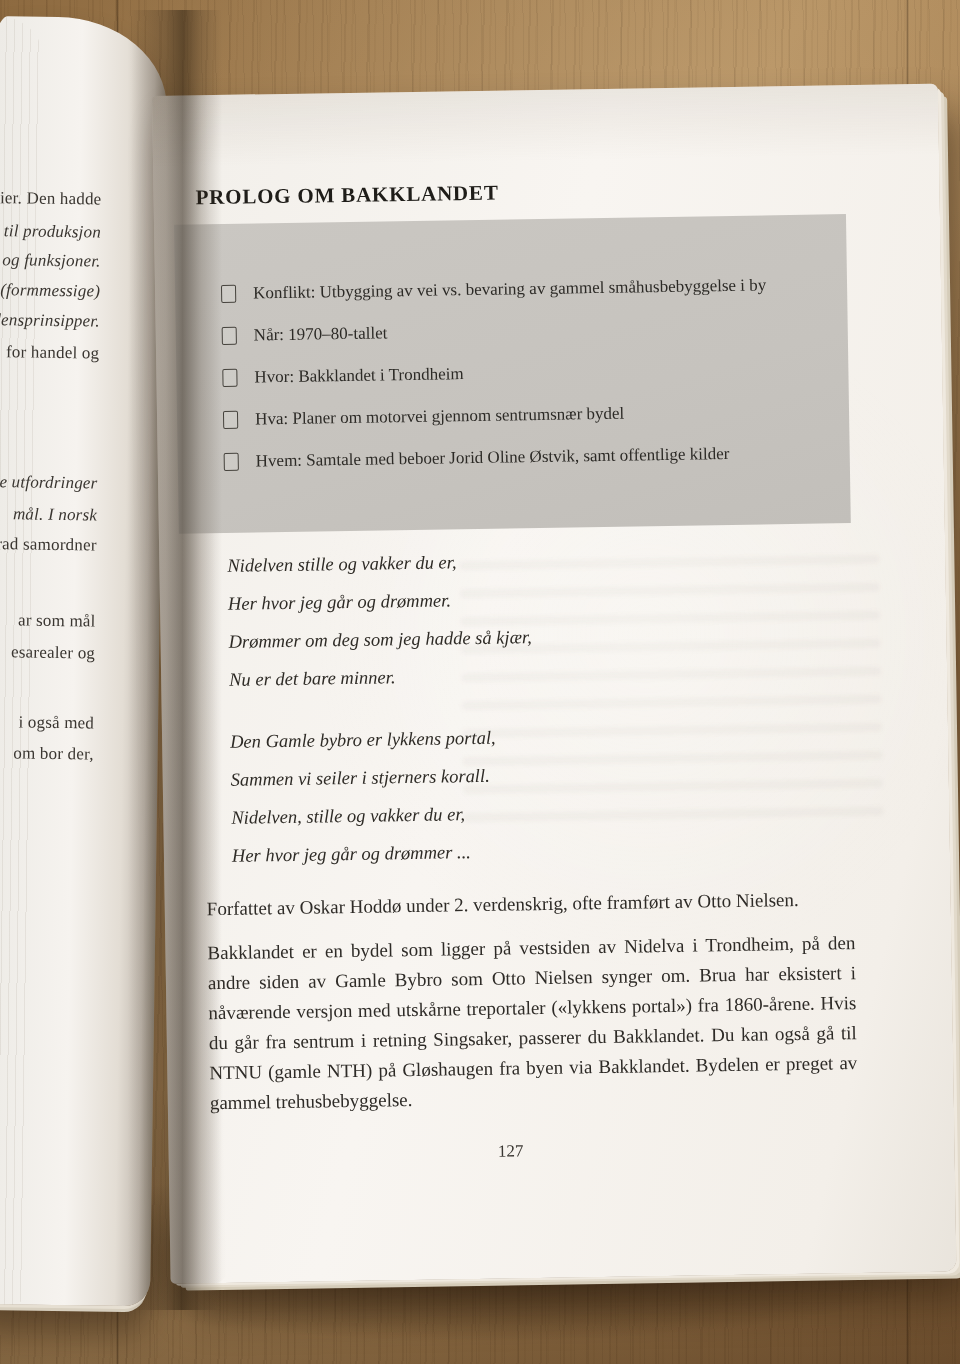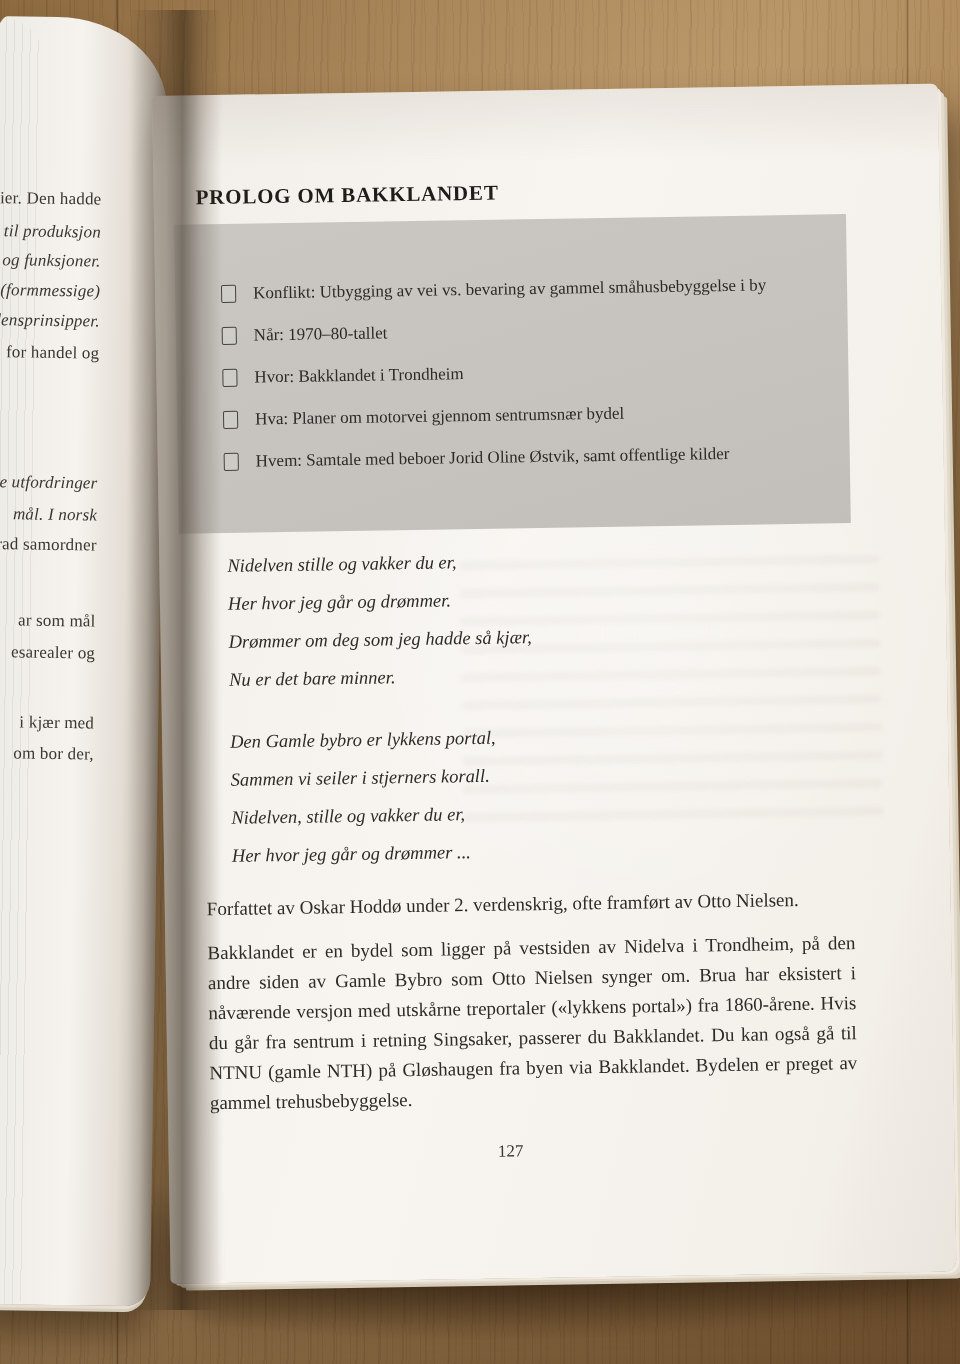--- a/index.html
+++ b/index.html
@@ -92,21 +92,21 @@
     <span class="frag it" style="top:205px">til produksjon</span>
     <span class="frag it" style="top:234px">og funksjoner.</span>
     <span class="frag it" style="top:264px">(formmessige)</span>
     <span class="frag it" style="top:294px">densprinsipper.</span>
     <span class="frag" style="top:326px">for handel og</span>
     <span class="frag it" style="top:456px">de utfordringer</span>
     <span class="frag it" style="top:488px">mål. I norsk</span>
     <span class="frag" style="top:518px">rad samordner</span>
     <span class="frag" style="top:594px">ar som mål</span>
     <span class="frag" style="top:626px">esarealer og</span>
-    <span class="frag" style="top:696px">i kjær med</span>
+    <span class="frag" style="top:696px">i også med</span>
     <span class="frag" style="top:727px">om bor der,</span>
   </div>
 
   <div class="right-page">
     <div class="showthrough">
       <div></div>
         <div></div>
         <div></div>
         <div></div>
         <div></div>

